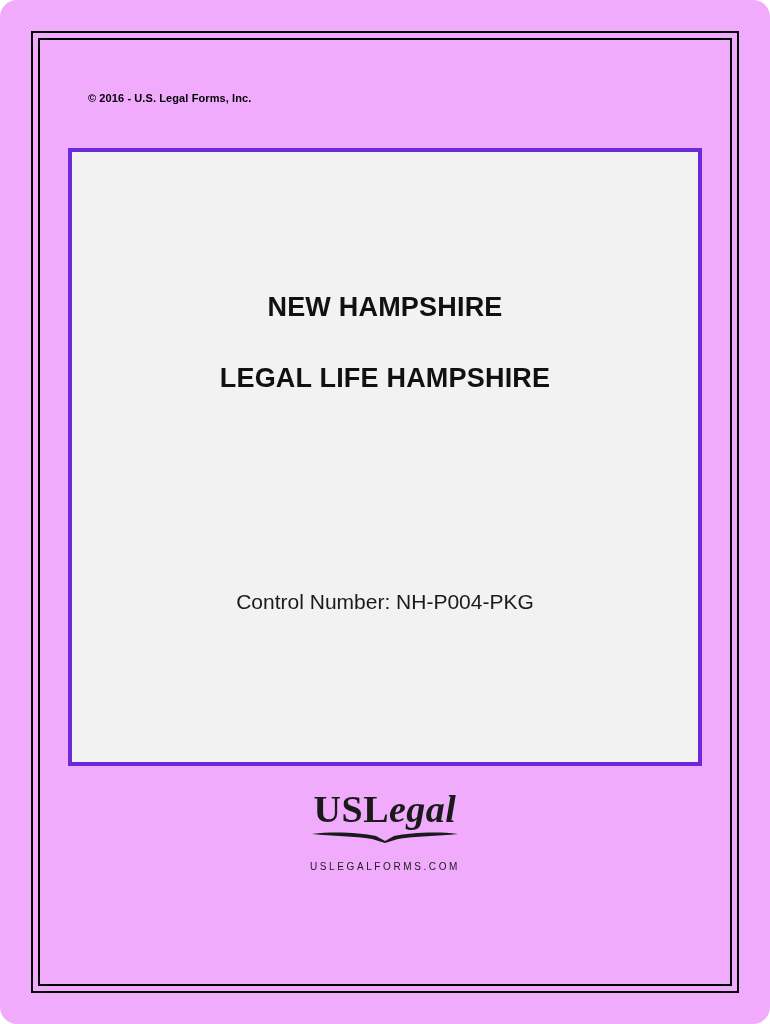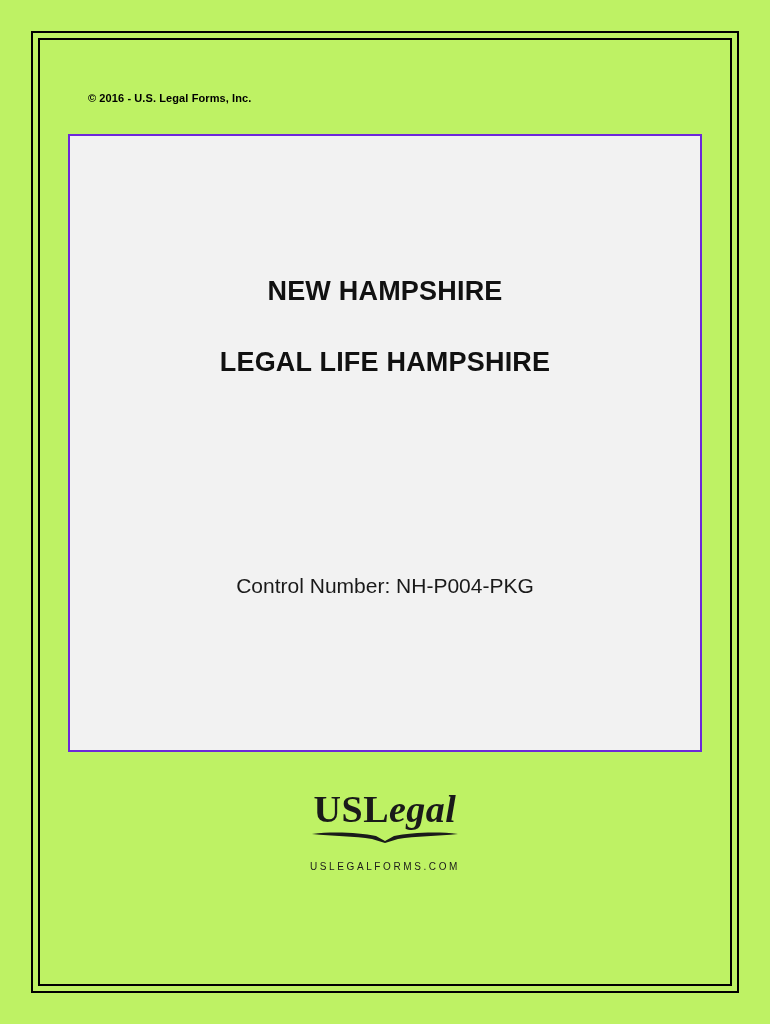--- a/index.html
+++ b/index.html
@@ -12,22 +12,23 @@
     height: 1024px;
     font-family: "Liberation Sans", sans-serif;
     color: #000000;
     overflow: hidden;
   }
 
   .page {
     position: relative;
     width: 770px;
     height: 1024px;
-    background: #bef264;
+    background: #f0abfc;
     box-sizing: border-box;
+    border-radius: 17px;
   }
 
   
   .border-outer {
     position: absolute;
     left: 31px;
     top: 31px;
     right: 31px;
     bottom: 31px;
     border: 2px solid #000000;
@@ -59,24 +60,24 @@
     font-size: 11px;
     font-weight: bold;
     letter-spacing: 0.1px;
     color: #000000;
   }
 
   
   .title-box {
     position: absolute;
     left: 18px;
-    top: 84px;
+    top: 98px;
     width: 634px;
     height: 618px;
-    border: 2px solid #6d28d9;
+    border: 4px solid #6d28d9;
     background: #f2f2f2;
     box-sizing: border-box;
   }
 
   .title-lines {
     position: absolute;
     left: 0;
     right: 0;
     top: 142px;
     text-align: center;

